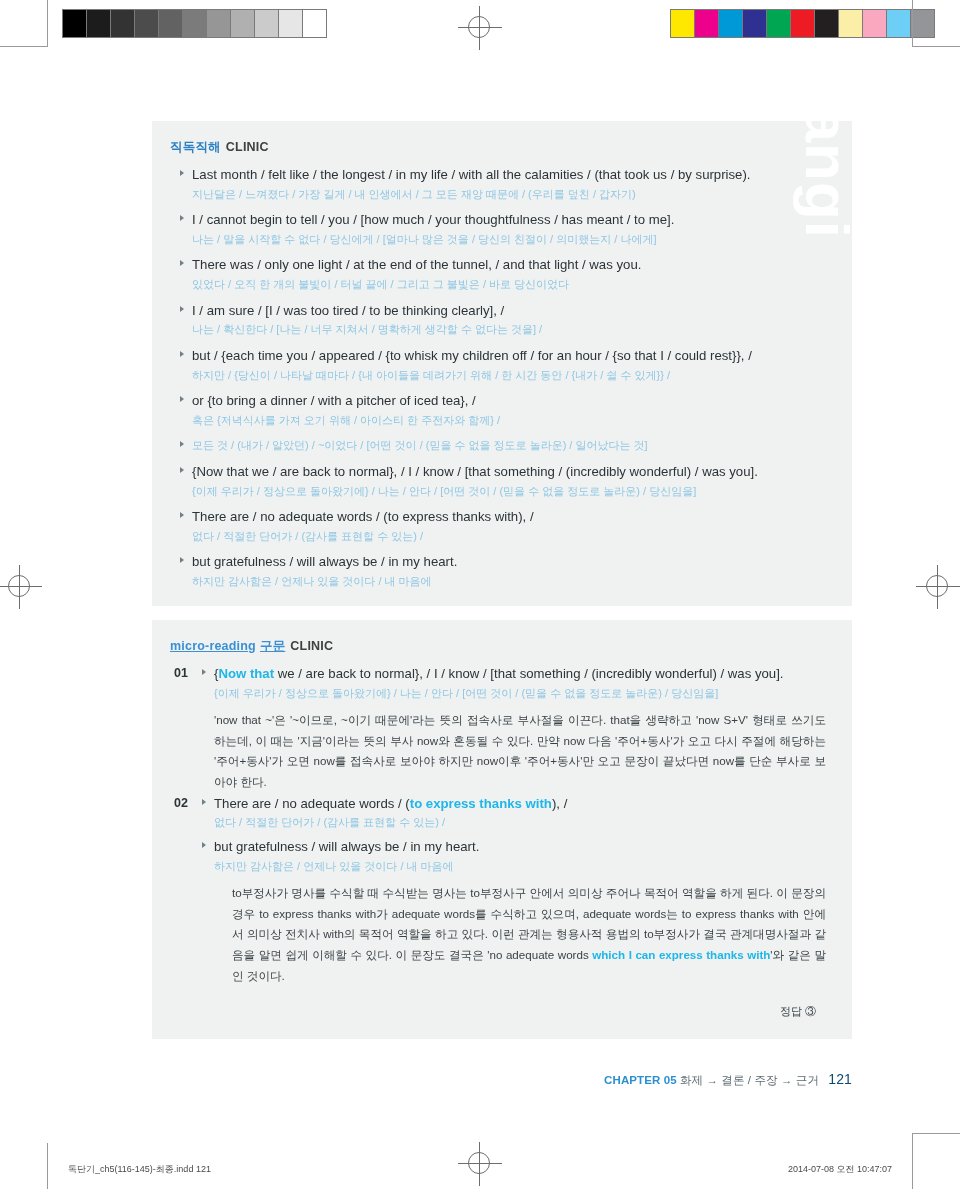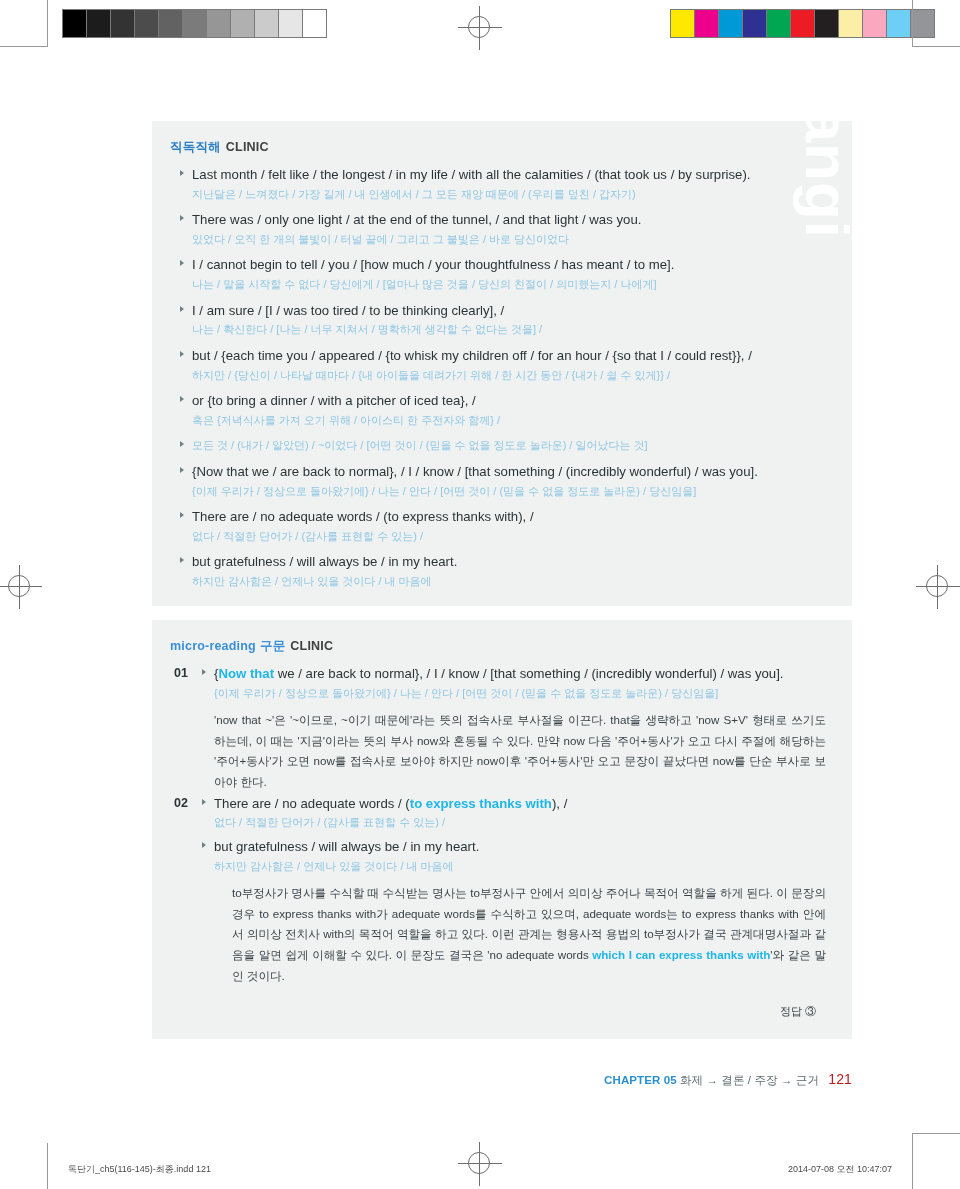--- a/index.html
+++ b/index.html
@@ -82,21 +82,21 @@
     line-height: 1;
   }
 
   .section-head {
     margin: 18px 0 10px 18px;
     font-size: 12.5px;
     font-weight: bold;
     letter-spacing: 0.2px;
   }
   .section-head .ko { color: #2b7fc4; }
-  .section-head .ko2 { color: #3b8fd4; }
+  .section-head .ko2 { color: #3b8fd4; text-decoration: underline; }
   .section-head .en { color: #404040; margin-left: 5px; }
 
   
   .sent-list {
     margin: 0 0 16px 0;
     padding: 0 24px 0 40px;
   }
   .sent {
     position: relative;
     margin-bottom: 9px;
@@ -165,21 +165,21 @@
     top: 1071px;
     width: 852px;
     text-align: right;
     font-size: 11.5px;
     color: #2b8fd0;
     letter-spacing: 0.1px;
   }
   .chapter-footer .label { color: #2b8fd0; font-weight: bold; }
   .chapter-footer .topic { color: #5d6a70; }
   .chapter-footer .pageno {
-    color: #b91c1c;
+    color: #0c4a6e;
     font-size: 14px;
     font-weight: normal;
     margin-left: 6px;
   }
 
   .print-footer {
     position: absolute;
     top: 1163px;
     font-size: 9px;
     color: #4a4a4a;
@@ -260,27 +260,27 @@
   </div>
 
   <div class="sent-list" id="clinic-sentences">
       <div class="sent">
         <span class="bullet"></span>
         <div class="en-line">Last month / felt like / the longest / in my life / with all the calamities / (that took us / by surprise).</div>
         <div class="ko-line">지난달은 / 느껴졌다 / 가장 길게 / 내 인생에서 / 그 모든 재앙 때문에 / (우리를 덮친 / 갑자기)</div>
       </div>
       <div class="sent">
         <span class="bullet"></span>
+        <div class="en-line">I / cannot begin to tell / you / [how much / your thoughtfulness / has meant / to me].</div>
+        <div class="ko-line">나는 / 말을 시작할 수 없다 / 당신에게 / [얼마나 많은 것을 / 당신의 친절이 / 의미했는지 / 나에게]</div>
+      </div>
+      <div class="sent">
+        <span class="bullet"></span>
         <div class="en-line">There was / only one light / at the end of the tunnel, / and that light / was you.</div>
         <div class="ko-line">있었다 / 오직 한 개의 불빛이 / 터널 끝에 / 그리고 그 불빛은 / 바로 당신이었다</div>
-      </div>
-      <div class="sent">
-        <span class="bullet"></span>
-        <div class="en-line">I / cannot begin to tell / you / [how much / your thoughtfulness / has meant / to me].</div>
-        <div class="ko-line">나는 / 말을 시작할 수 없다 / 당신에게 / [얼마나 많은 것을 / 당신의 친절이 / 의미했는지 / 나에게]</div>
       </div>
       <div class="sent">
         <span class="bullet"></span>
         <div class="en-line">I / am sure / [I / was too tired / to be thinking clearly], /</div>
         <div class="ko-line">나는 / 확신한다 / [나는 / 너무 지쳐서 / 명확하게 생각할 수 없다는 것을] /</div>
       </div>
       <div class="sent">
         <span class="bullet"></span>
         <div class="en-line">but / {each time you / appeared / {to whisk my children off / for an hour / {so that I / could rest}}, /</div>
         <div class="ko-line">하지만 / {당신이 / 나타날 때마다 / {내 아이들을 데려가기 위해 / 한 시간 동안 / {내가 / 쉴 수 있게}} /</div>

